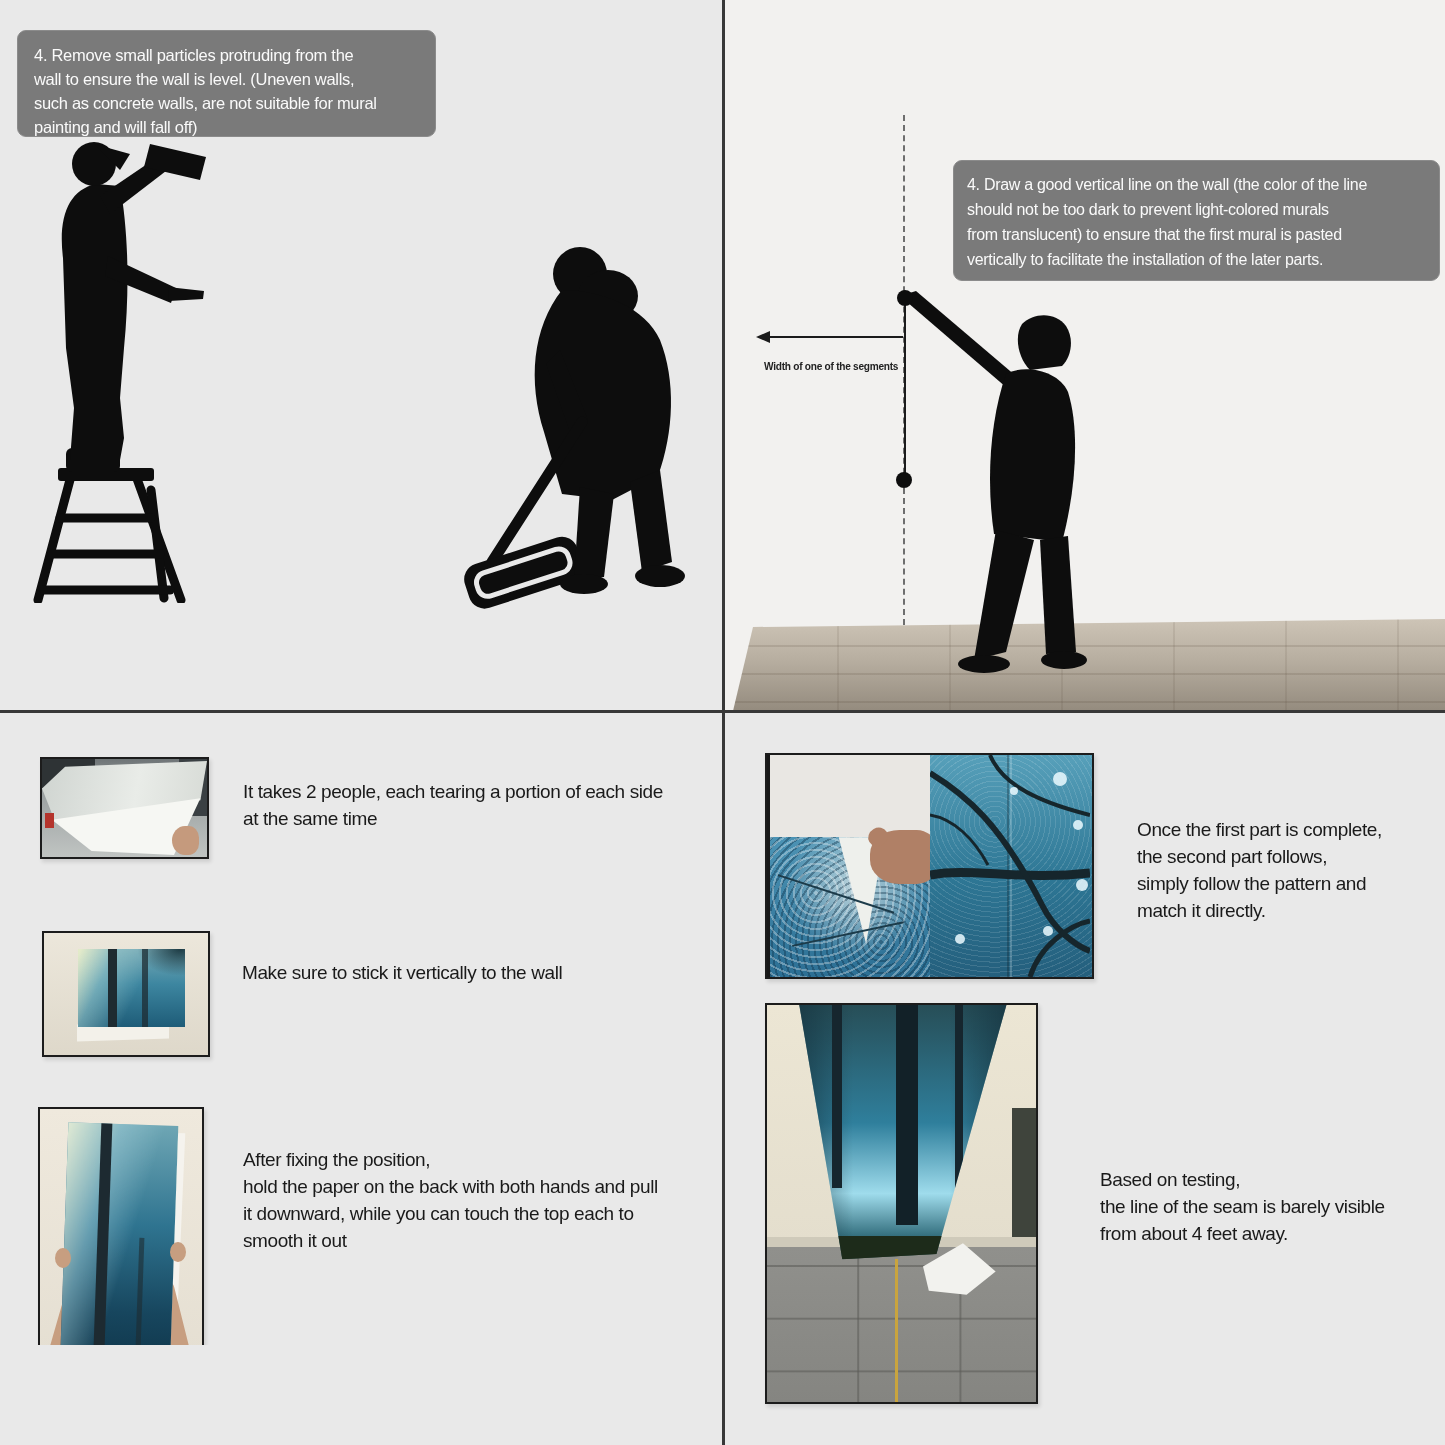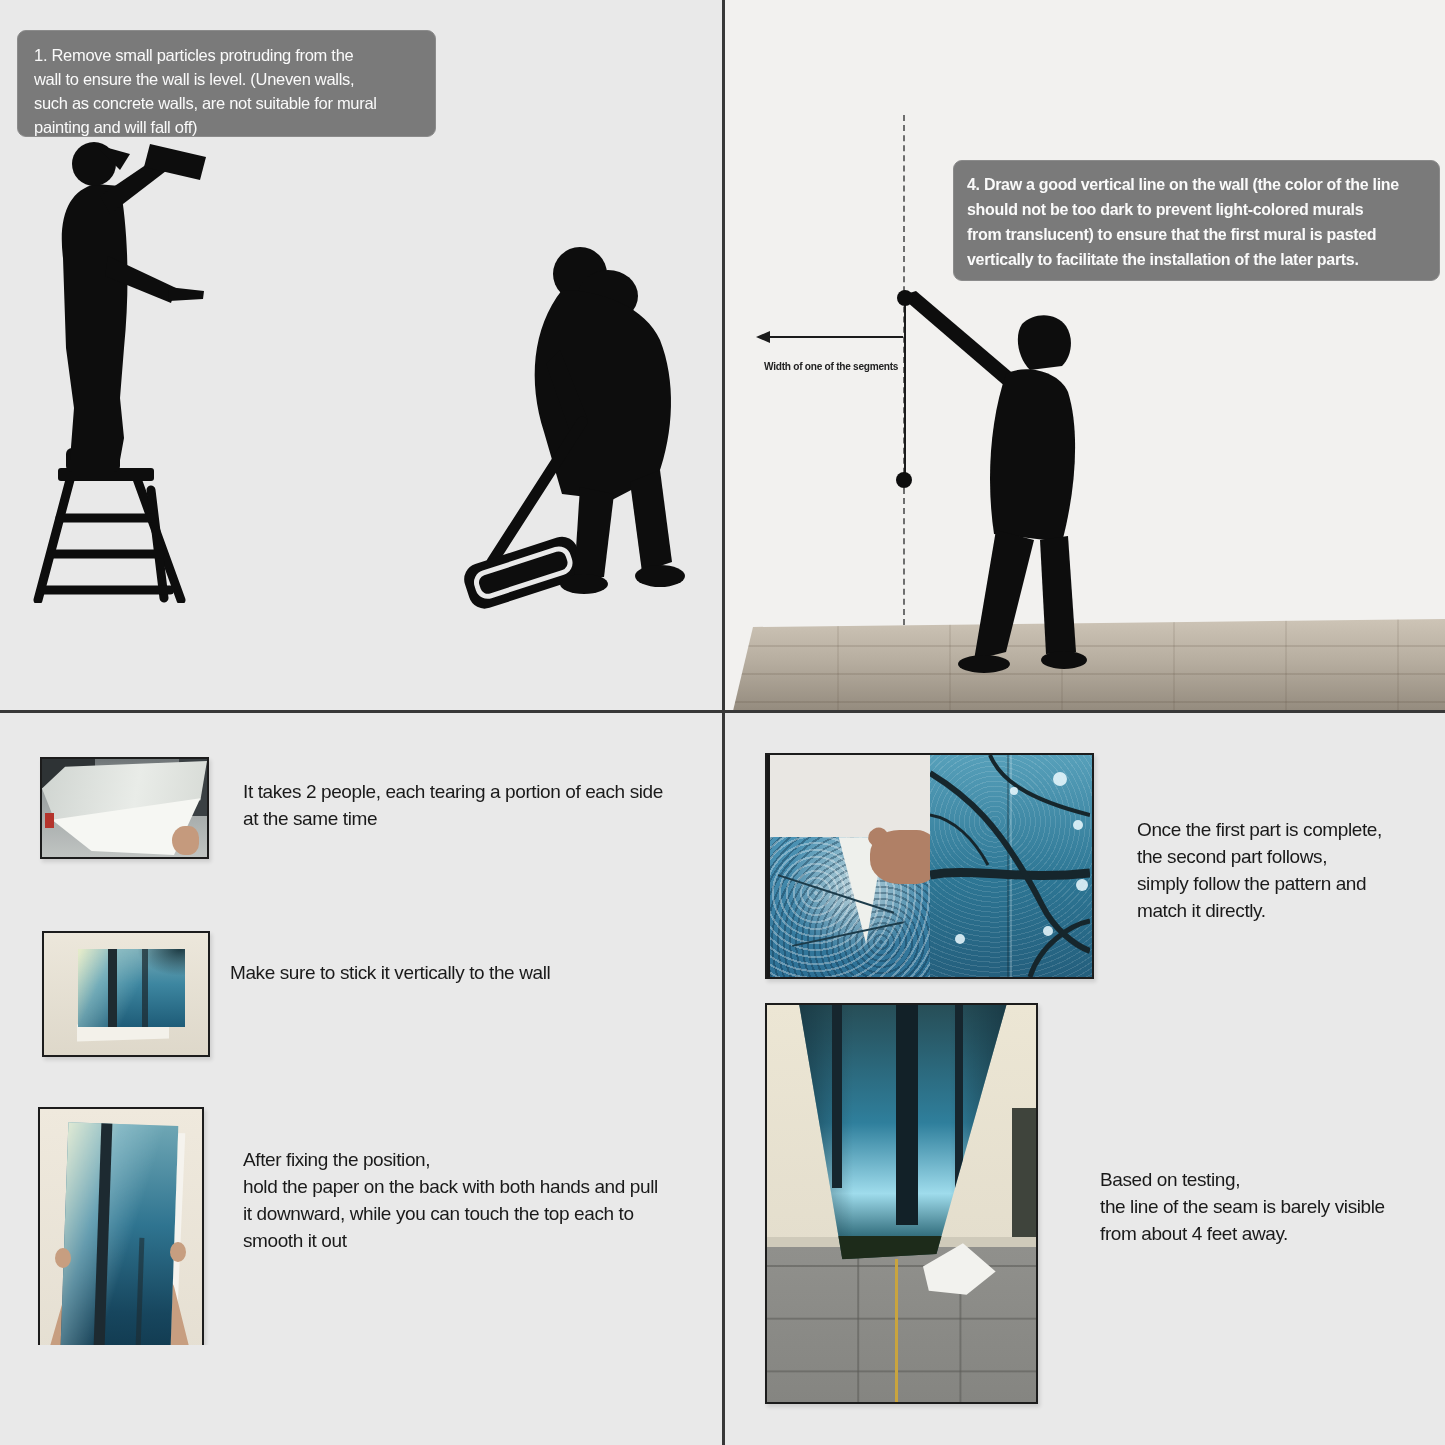--- a/index.html
+++ b/index.html
@@ -45,21 +45,21 @@
   .trunk{position:absolute;background:#1e2b31;}
 </style>
 </head>
 <body>
 
 <div id="stage">
 
   <div class="quad" style="left:0;top:0;width:723px;height:711px;background:var(--wall-bg-left);">
 
     <div class="callout" style="left:17px;top:30px;width:419px;height:107px;padding:12px 4px 0 16px;
-                font-size:16.5px;line-height:24px;">1. Remove small particles protruding from the
+                font-size:16.5px;line-height:24px;">4. Remove small particles protruding from the
 wall to ensure the wall is level. (Uneven walls,
 such as concrete walls, are not suitable for mural
 painting and will fall off)</div>
 
     <svg class="sil" style="left:8px;top:138px;" width="202" height="465" viewBox="0 0 202 465">
       <g class="stroke" stroke-width="9" stroke-linecap="round">
         <line x1="63" y1="338" x2="30" y2="462"></line>
         <line x1="128" y1="338" x2="173" y2="462"></line>
         <line x1="143" y1="352" x2="156" y2="460"></line>
         <line x1="52" y1="380" x2="143" y2="380"></line>
@@ -115,21 +115,21 @@
       <circle cx="33" cy="8" r="8"></circle>
       <path d="M150 34 C162 22 184 22 194 36 C202 48 200 66 190 76 L158 80 C146 68 142 46 150 34 Z"></path>
       <path d="M134 84 C118 130 114 190 122 244 L190 252 C204 200 208 140 196 102 C186 80 152 74 134 84 Z"></path>
       <path d="M124 240 L162 250 134 362 102 370 Z"></path>
       <ellipse cx="112" cy="374" rx="26" ry="9"></ellipse>
       <path d="M168 250 L196 246 204 362 174 364 Z"></path>
       <ellipse cx="192" cy="370" rx="23" ry="9"></ellipse>
     </svg>
 
     <div class="callout" style="left:228px;top:160px;width:487px;height:121px;padding:11px 4px 0 13px;
-                font-size:16px;line-height:25px;font-weight:bold;">4. Draw a good vertical line on the wall (the color of the line
+                font-size:16px;line-height:25px;">4. Draw a good vertical line on the wall (the color of the line
 should not be too dark to prevent light-colored murals
 from translucent) to ensure that the first mural is pasted
 vertically to facilitate the installation of the later parts.</div>
   </div>
 
   <div class="quad" style="left:0;top:713px;width:723px;height:632px;background:var(--wall-bg-left);padding-left:40px;">
 
     <div class="photo" style="left:40px;top:44px;width:169px;height:102px;
                 background:linear-gradient(180deg,#6f7577 0%,#9aa0a0 34%,#c0c4c2 100%);">
       <div style="left:0;top:0;width:32%;height:30%;background:#2e3335;"></div>
@@ -150,21 +150,21 @@
                 background:linear-gradient(180deg,#ece7db 0%,#ded8ca 100%);">
       <div style="left:20%;top:74%;width:56%;height:14%;background:#f3f1ea;
                   transform:skewY(-2deg);"></div>
       <div class="mural-grad" style="left:21%;top:13%;width:65%;height:64%;">
         <div class="trunk" style="left:28%;top:0;width:8%;height:100%;"></div>
         <div class="trunk" style="left:60%;top:0;width:5%;height:100%;opacity:.75;"></div>
         <div style="right:0;top:0;width:45%;height:35%;
                     background:radial-gradient(ellipse at 90% 0%,#1d3b44 0%,rgba(29,59,68,0) 70%);"></div>
       </div>
     </div>
-    <div class="caption" style="left:230px;top:246px;">Make sure to stick it vertically to the wall</div>
+    <div class="caption" style="left:242px;top:246px;">Make sure to stick it vertically to the wall</div>
 
     <div class="photo" style="left:38px;top:394px;width:166px;height:299px;
                 background:linear-gradient(180deg,#efe9dd 0%,#e3ddd0 100%);">
       <div style="left:80%;top:8%;width:6%;height:82%;background:#f5f3ee;
                   transform:rotate(2.5deg);"></div>
       <div style="left:6%;bottom:-5%;width:14%;height:48%;background:#c79e80;
                   border-radius:40px;transform:rotate(16deg);"></div>
       <div style="right:8%;bottom:-5%;width:14%;height:48%;background:#c79e80;
                   border-radius:40px;transform:rotate(-14deg);"></div>
       <div style="left:15%;top:5%;width:68%;height:85%;transform:rotate(2deg);

